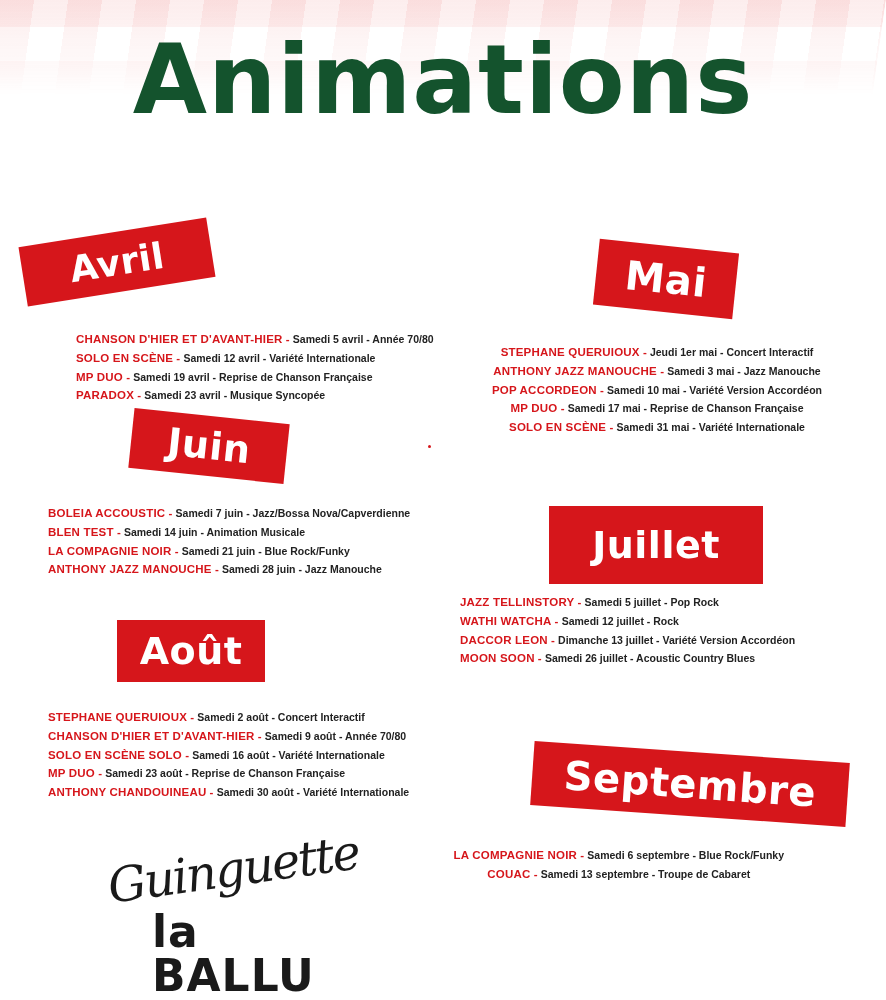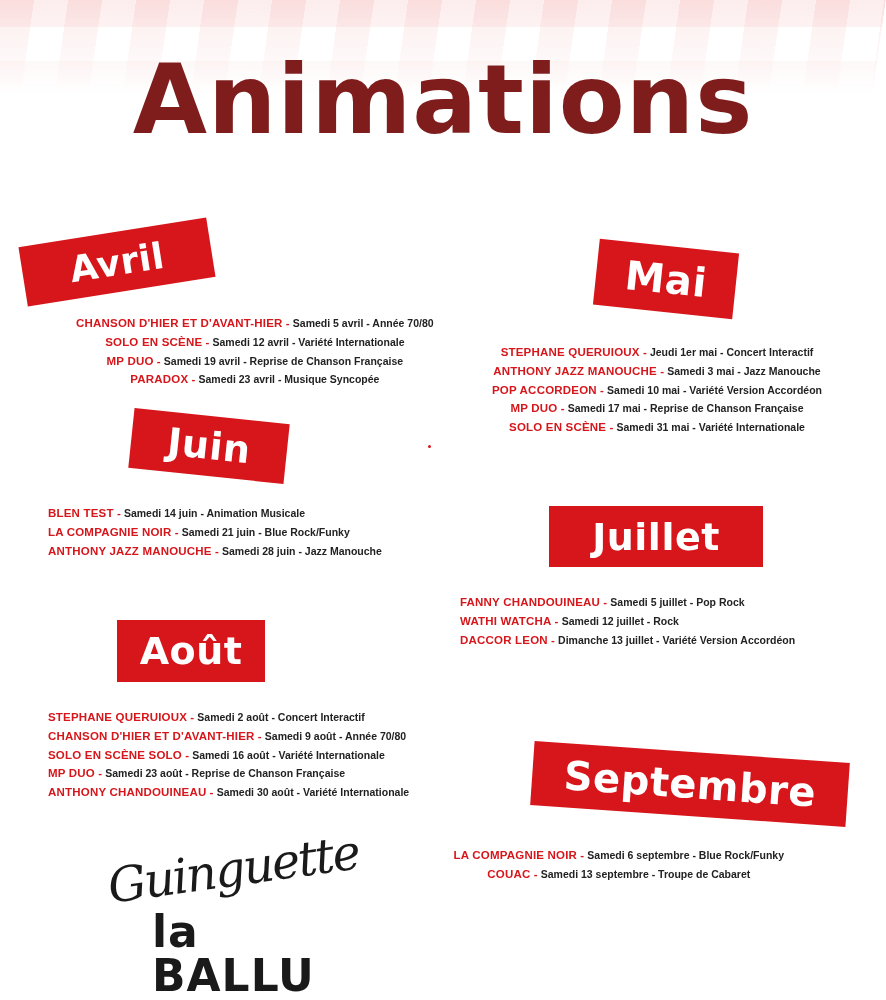--- a/index.html
+++ b/index.html
@@ -11,23 +11,23 @@
   .gingham {
     position:absolute; left:0; top:0; width:886px; height:95px;
     background-image:
       repeating-linear-gradient(90deg, rgba(230,80,80,0.10) 0 34px, transparent 34px 68px),
       repeating-linear-gradient(0deg, rgba(230,80,80,0.10) 0 34px, transparent 34px 68px);
     -webkit-mask-image:linear-gradient(to bottom, rgba(0,0,0,1), rgba(0,0,0,0));
     mask-image:linear-gradient(to bottom, rgba(0,0,0,1), rgba(0,0,0,0));
     transform:skewX(-8deg); transform-origin:0 0;
   }
   .title {
-    position:absolute; left:0; top:52px; width:886px; text-align:center;
+    position:absolute; left:0; top:32px; width:886px; text-align:center;
     font-family:"DejaVu Sans", sans-serif; font-weight:bold;
-    font-size:96px; letter-spacing:1px; color:#7f1d1d; line-height:1;
+    font-size:96px; letter-spacing:1px; color:#14532d; line-height:1;
   }
   .banner {
     position:absolute; background:#d6161b; color:#ffffff;
     font-family:"DejaVu Sans", sans-serif; font-weight:bold;
     display:flex; align-items:center; justify-content:center;
     letter-spacing:0.5px;
   }
   .list { position:absolute; font-size:11.5px; line-height:18.8px; white-space:nowrap; }
   .list.right { text-align:center; }
   .row { display:block; }
@@ -49,21 +49,21 @@
 </head>
 <body>
 
 <div class="gingham"></div>
 
 <div class="title">Animations</div>
 
 <div class="banner" style="left:22px;top:232px;width:190px;height:60px;transform:rotate(-9deg);font-size:36px;">
   <span>Avril</span>
 </div>
-<div class="list" style="left:76px;top:314px;text-align:center;">
+<div class="list" style="left:76px;top:330px;">
     <div class="row"><span class="artist">CHANSON D'HIER ET D'AVANT-HIER</span><span class="sep" style="white-space: pre;"> - </span><span class="details">Samedi 5 avril - Année 70/80</span></div>
     <div class="row"><span class="artist">SOLO EN SCÈNE</span><span class="sep" style="white-space: pre;"> - </span><span class="details">Samedi 12 avril - Variété Internationale</span></div>
     <div class="row"><span class="artist">MP DUO</span><span class="sep" style="white-space: pre;"> - </span><span class="details">Samedi 19 avril - Reprise de Chanson Française</span></div>
     <div class="row"><span class="artist">PARADOX</span><span class="sep" style="white-space: pre;"> - </span><span class="details">Samedi 23 avril - Musique Syncopée</span></div>
   </div>
 
 <div class="banner" style="left:596px;top:246px;width:140px;height:66px;transform:rotate(6deg);font-size:40px;">
   <span>Mai</span>
 </div>
 <div class="list right" style="right:64px;top:343px;">
@@ -73,32 +73,34 @@
     <div class="row"><span class="artist">MP DUO</span><span class="sep" style="white-space: pre;"> - </span><span class="details">Samedi 17 mai - Reprise de Chanson Française</span></div>
     <div class="row"><span class="artist">SOLO EN SCÈNE</span><span class="sep" style="white-space: pre;"> - </span><span class="details">Samedi 31 mai - Variété Internationale</span></div>
   </div>
 
 <div class="dot"></div>
 
 <div class="banner" style="left:131px;top:416px;width:156px;height:60px;transform:rotate(6deg);font-size:38px;">
   <span>Juin</span>
 </div>
 <div class="list" style="left:48px;top:504px;">
+    <div class="row"><span class="artist">BOLEIA ACCOUSTIC</span><span class="sep" style="white-space: pre;"> - </span><span class="details">Samedi 7 juin - Jazz/Bossa Nova/Capverdienne</span></div>
     <div class="row"><span class="artist">BLEN TEST</span><span class="sep" style="white-space: pre;"> - </span><span class="details">Samedi 14 juin - Animation Musicale</span></div>
     <div class="row"><span class="artist">LA COMPAGNIE NOIR</span><span class="sep" style="white-space: pre;"> - </span><span class="details">Samedi 21 juin - Blue Rock/Funky</span></div>
     <div class="row"><span class="artist">ANTHONY JAZZ MANOUCHE</span><span class="sep" style="white-space: pre;"> - </span><span class="details">Samedi 28 juin - Jazz Manouche</span></div>
   </div>
 
-<div class="banner" style="left:549px;top:506px;width:214px;height:61px;font-size:38px;align-items:center;">
+<div class="banner" style="left:549px;top:506px;width:214px;height:78px;font-size:38px;align-items:center;">
   <span>Juillet</span>
 </div>
 <div class="list" style="left:460px;top:593px;">
-    <div class="row"><span class="artist">FANNY CHANDOUINEAU</span><span class="sep" style="white-space: pre;"> - </span><span class="details">Samedi 5 juillet - Pop Rock</span></div>
+    <div class="row"><span class="artist">JAZZ TELLINSTORY</span><span class="sep" style="white-space: pre;"> - </span><span class="details">Samedi 5 juillet - Pop Rock</span></div>
     <div class="row"><span class="artist">WATHI WATCHA</span><span class="sep" style="white-space: pre;"> - </span><span class="details">Samedi 12 juillet - Rock</span></div>
     <div class="row"><span class="artist">DACCOR LEON</span><span class="sep" style="white-space: pre;"> - </span><span class="details">Dimanche 13 juillet - Variété Version Accordéon</span></div>
+    <div class="row"><span class="artist">MOON SOON</span><span class="sep" style="white-space: pre;"> - </span><span class="details">Samedi 26 juillet - Acoustic Country Blues</span></div>
   </div>
 
 <div class="banner" style="left:117px;top:620px;width:148px;height:62px;font-size:38px;text-align:center;">
   <span>Août</span>
 </div>
 <div class="list" style="left:48px;top:708px;">
     <div class="row"><span class="artist">STEPHANE QUERUIOUX</span><span class="sep" style="white-space: pre;"> - </span><span class="details">Samedi 2 août - Concert Interactif</span></div>
     <div class="row"><span class="artist">CHANSON D'HIER ET D'AVANT-HIER</span><span class="sep" style="white-space: pre;"> - </span><span class="details">Samedi 9 août - Année 70/80</span></div>
     <div class="row"><span class="artist">SOLO EN SCÈNE SOLO</span><span class="sep" style="white-space: pre;"> - </span><span class="details">Samedi 16 août - Variété Internationale</span></div>
     <div class="row"><span class="artist">MP DUO</span><span class="sep" style="white-space: pre;"> - </span><span class="details">Samedi 23 août - Reprise de Chanson Française</span></div>

